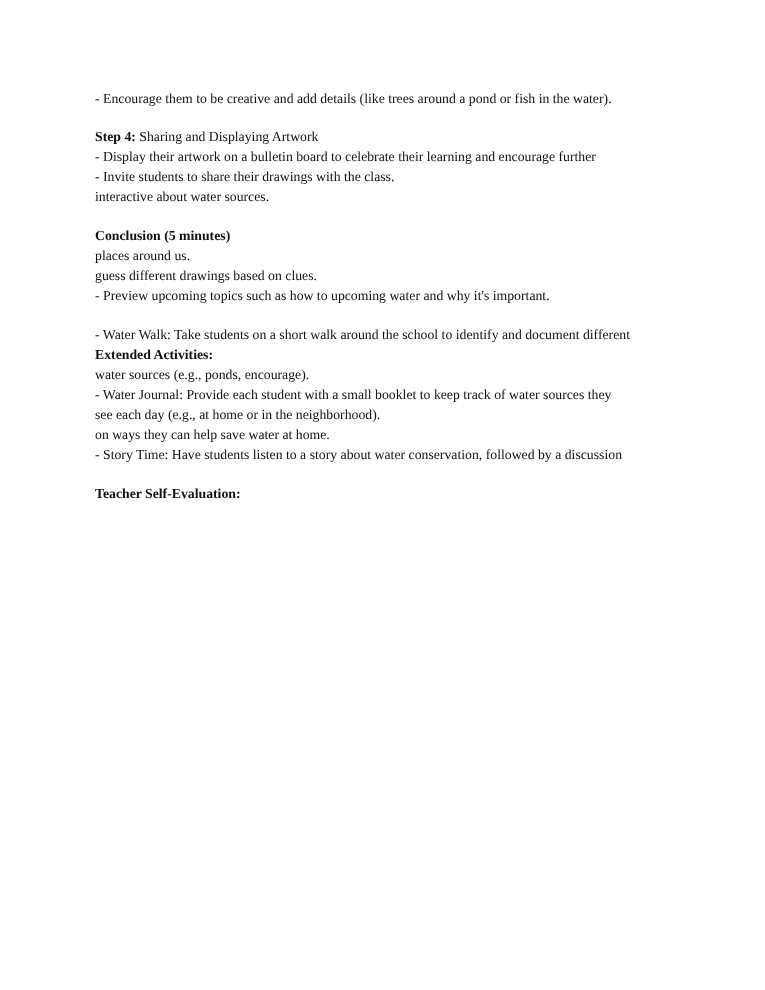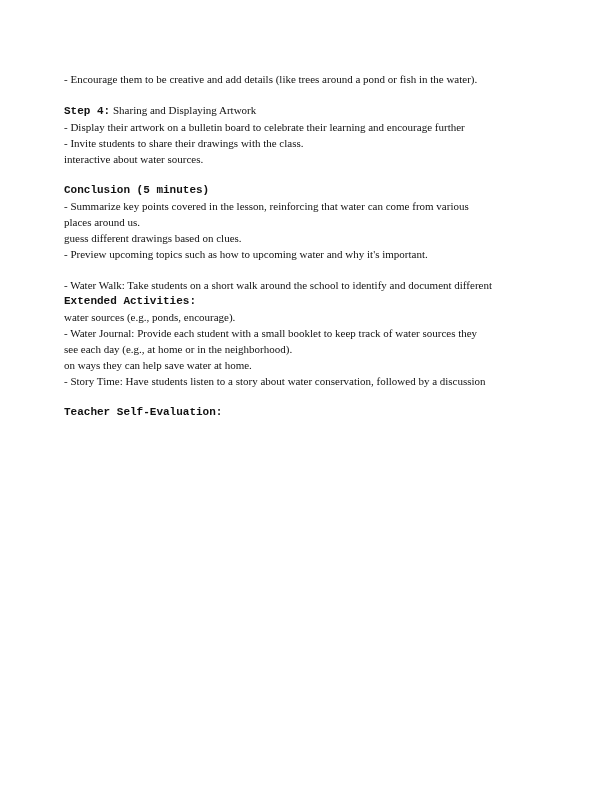--- a/index.html
+++ b/index.html
@@ -1,44 +1,43 @@
 <!DOCTYPE html>
 <html><head>
 <meta charset="utf-8">
 <style>
   html, body { margin: 0; padding: 0; background: #ffffff; }
   body { width: 612px; height: 792px; position: relative; overflow: hidden; }
   .page {
-    position: absolute; left: 64px; top: 71px; width: 475px;
+    position: absolute; left: 76px; top: 71px; width: 475px;
     font-family: "Liberation Serif", "DejaVu Serif", serif;
     font-size: 11px; line-height: 16px; color: #111111;
   }
   .line { white-space: nowrap; }
   .gap { height: 15px; }
-  .bold { font-weight: bold; font-family: Liberation Mono, monospace; }
+  .bold { font-weight: bold; }
   p { margin: 0; }
 </style>
 </head>
 <body>
 
 <div class="page">
   <p class="line">- Encourage them to be creative and add details (like trees around a pond or fish in the water).</p>
   <div class="gap"></div>
 
   <div>
     <p class="line"><span class="bold">Step 4:</span><span> Sharing and Displaying Artwork</span></p>
     <p class="line">- Display their artwork on a bulletin board to celebrate their learning and encourage further</p>
     <p class="line">- Invite students to share their drawings with the class.</p>
     <p class="line">interactive about water sources.</p>
   </div>
   <div class="gap"></div>
 
   <div>
     <p class="line bold">Conclusion (5 minutes)</p>
-    <p class="line">- Summarize key points covered in the lesson, reinforcing that water can come from various</p>
     <p class="line">places around us.</p>
     <p class="line">guess different drawings based on clues.</p>
     <p class="line">- Preview upcoming topics such as how to upcoming water and why it's important.</p>
   </div>
   <div class="gap"></div>
 
   <div>
     <p class="line">- Water Walk: Take students on a short walk around the school to identify and document different</p>
     <p class="line bold">Extended Activities:</p>
     <p class="line">water sources (e.g., ponds, encourage).</p>

